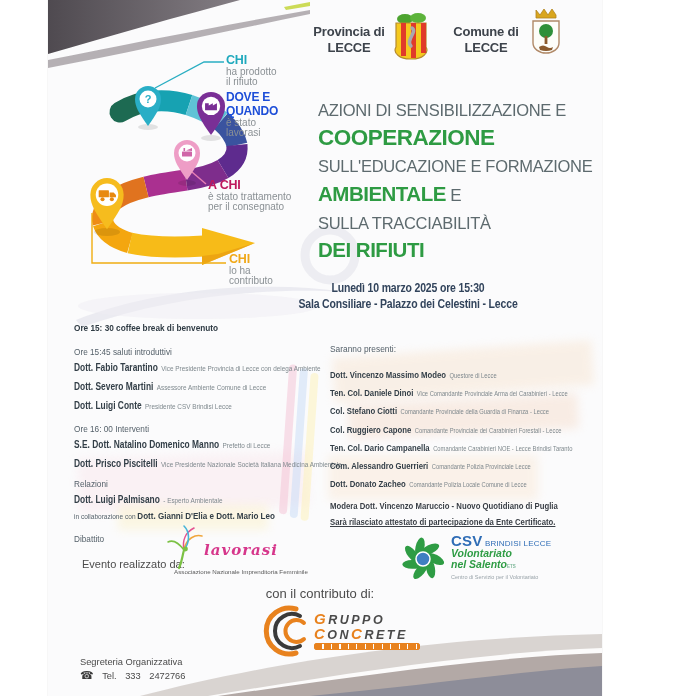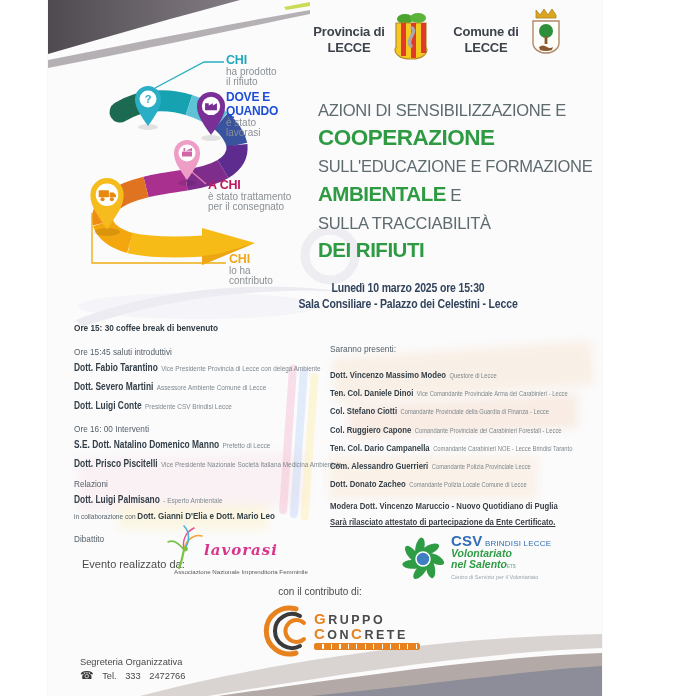--- a/index.html
+++ b/index.html
@@ -76,24 +76,24 @@
   .lav-flower{position:absolute;left:8px;top:-4px;}
   .lav-caption{font-size:6.2px;color:#5a5a5a;margin-top:-4px;}
   .csv{position:absolute;left:352px;top:536px;display:flex;gap:5px;align-items:flex-start;}
   .csv-text{line-height:9px;white-space:nowrap;}
   .csv-l1{color:#2f6db6;font-size:8px;letter-spacing:0.2px;}
   .csv-l1 b{font-size:15px;}
   .csv-green{color:#2e9c44;font-weight:bold;font-style:italic;font-size:10.5px;line-height:11px;}
   .csv-ets{font-size:4.5px;font-style:normal;color:#7fb89a;}
   .csv-tag{font-size:5.5px;color:#9aa4aa;margin-top:1px;}
   .contributo{position:absolute;left:172px;top:586px;width:200px;text-align:center;
-              font-size:10px;color:#4c4c4c;}
+              font-size:13px;color:#4c4c4c;}
   .gruppo{position:absolute;left:212px;top:604px;display:flex;align-items:center;gap:2px;}
   .gr-text{line-height:14px;white-space:nowrap;}
-  .gr-word{font-weight:bold;font-size:12.5px;color:#4a4a4a;letter-spacing:2.5px;}
+  .gr-word{font-weight:bold;font-size:12.5px;color:#4a4a4a;letter-spacing:2.5px;font-style:italic;}
   .gr-initial{color:#e8821e;font-size:15px;}
   .gr-strip{margin-top:1px;width:104px;height:5px;border-radius:2px;
             background:repeating-linear-gradient(90deg,#e8821e 0 7px,#ffffff 7px 8.5px);
             border:1px solid #e8821e;}
   .segreteria{position:absolute;left:32px;top:656px;font-size:9.3px;color:#4a4a4a;line-height:13px;}
   .seg-phone{word-spacing:6px;}
   .phone-glyph{font-size:11px;color:#3a3a3a;}
 </style>
 </head>
 <body>

